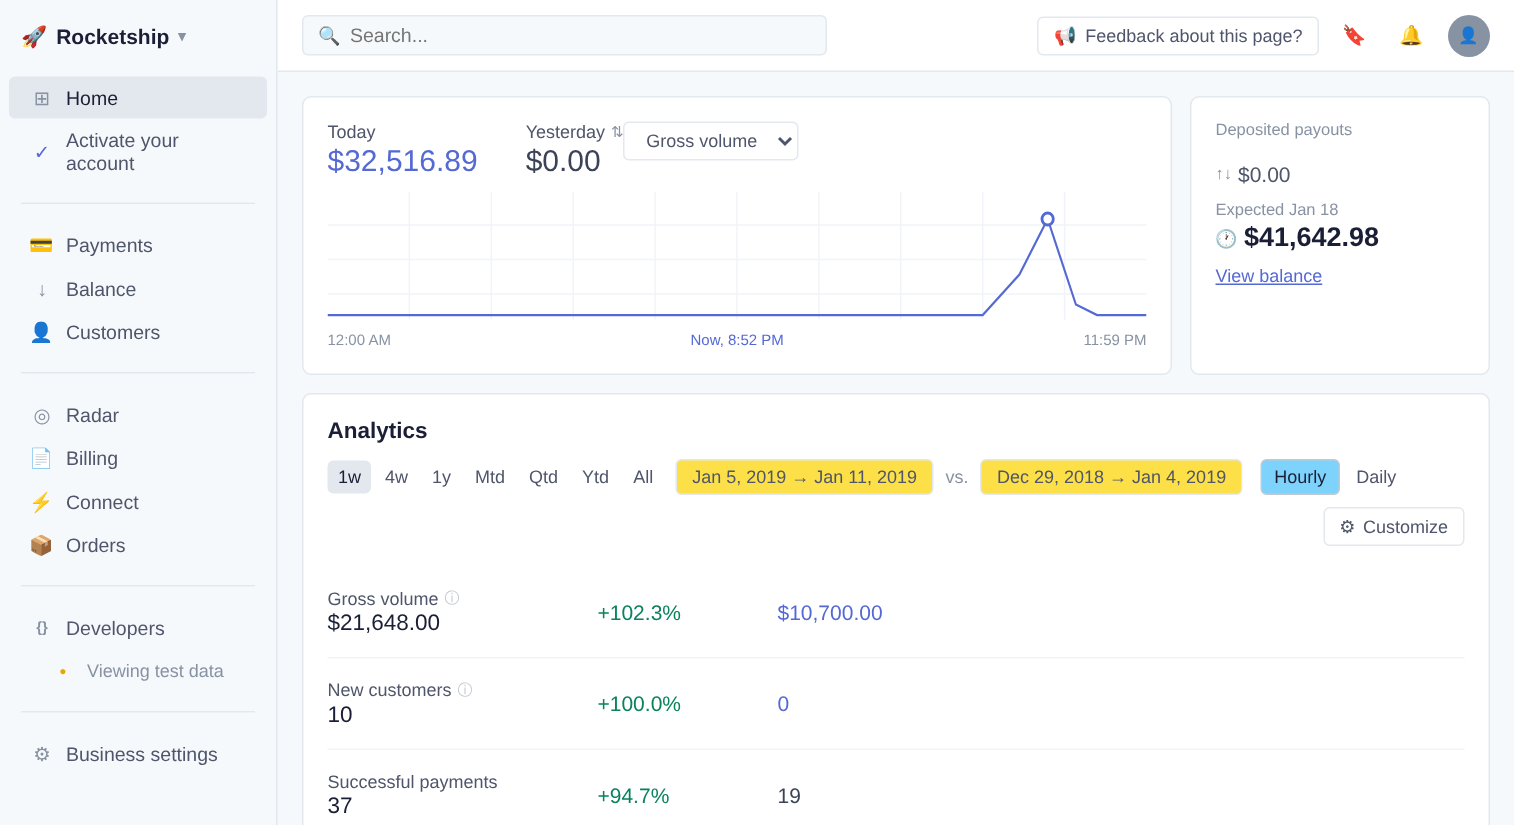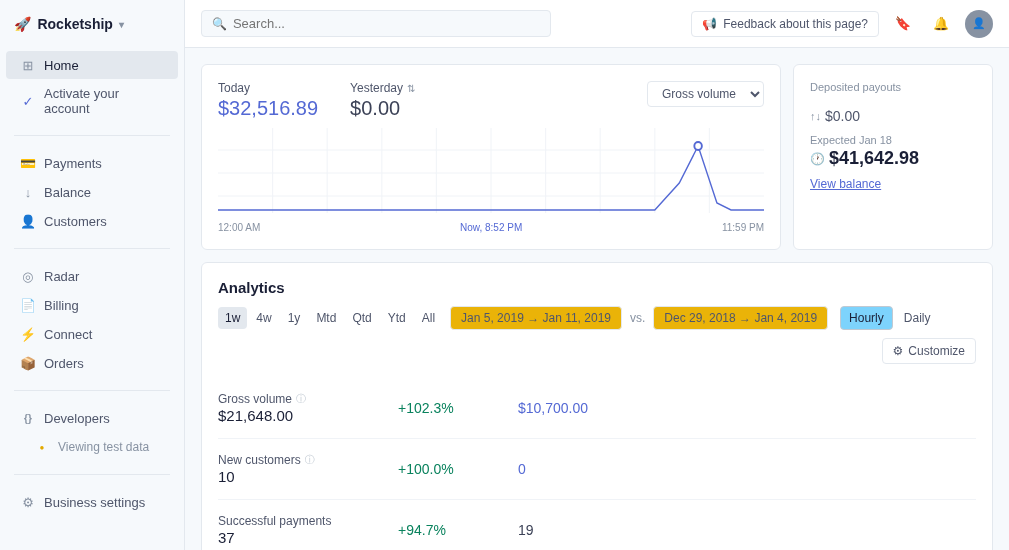--- a/index.html
+++ b/index.html
@@ -29,21 +29,21 @@
     .avatar { width: 28px; height: 28px; border-radius: 50%; background: #8792a2; display: flex; align-items: center; justify-content: center; color: white; font-size: 11px; cursor: pointer; }
 
     
     .content { padding: 16px; display: flex; flex-direction: column; gap: 12px; }
 
     
     .top-row { display: flex; gap: 12px; }
 
     
     .chart-card { background: white; border-radius: 6px; border: 1px solid #e3e8ee; padding: 16px; flex: 1; }
-    .chart-header { display: flex; align-items: flex-start; justify-content: space-between; margin-bottom: 8px; }
+    .chart-header { display: flex; align-items: flex-start; margin-bottom: 8px; }
     .chart-metric { display: flex; gap: 32px; }
     .metric-block .label { font-size: 12px; color: #4f566b; margin-bottom: 2px; }
     .metric-block .value { font-size: 20px; color: #3c4257; font-weight: 500; }
     .metric-block .value.blue { color: #5469d4; }
     .gross-dropdown { display: flex; align-items: center; gap: 4px; border: 1px solid #e3e8ee; border-radius: 4px; padding: 4px 10px; font-size: 12px; color: #4f566b; cursor: pointer; background: white; }
 
     .chart-area { height: 90px; position: relative; margin-top: 4px; }
     .chart-svg { width: 100%; height: 100%; }
     .chart-footer { display: flex; justify-content: space-between; font-size: 10px; color: #8792a2; margin-top: 4px; text-align: right; }
     .chart-footer .now-label { color: #5469d4; }
@@ -58,21 +58,21 @@
     .view-balance { color: #5469d4; font-size: 12px; cursor: pointer; margin-top: 8px; display: inline-block; }
 
     
     .analytics-card { background: white; border-radius: 6px; border: 1px solid #e3e8ee; padding: 16px; }
     .analytics-title { font-size: 15px; font-weight: 600; color: #1a1f36; margin-bottom: 10px; }
 
     .analytics-toolbar { display: flex; align-items: center; gap: 8px; margin-bottom: 14px; flex-wrap: wrap; }
     .time-filters { display: flex; gap: 2px; }
     .time-btn { padding: 4px 7px; font-size: 12px; color: #4f566b; border-radius: 4px; cursor: pointer; border: none; background: none; }
     .time-btn.active { background: #e3e8ee; color: #1a1f36; font-weight: 500; }
-    .date-range-btn { border: 1px solid #e3e8ee; border-radius: 4px; padding: 4px 10px; font-size: 12px; color: #4f566b; cursor: pointer; background: #eab308; }
+    .date-range-btn { border: 1px solid #e3e8ee; border-radius: 4px; padding: 4px 10px; font-size: 12px; color: #4f566b; cursor: pointer; background: #fde047; }
     .vs-label { font-size: 12px; color: #8792a2; }
     .hourly-daily { display: flex; gap: 2px; margin-left: 4px; }
     .hd-btn { padding: 4px 8px; font-size: 12px; color: #4f566b; border-radius: 4px; cursor: pointer; border: 1px solid transparent; background: none; }
     .hd-btn.active { background: #7dd3fc; color: #1a1f36; font-weight: 500; border-color: #c1c9d2; }
     .customize-btn { margin-left: auto; display: flex; align-items: center; gap: 5px; border: 1px solid #e3e8ee; border-radius: 4px; padding: 5px 10px; font-size: 12px; color: #4f566b; cursor: pointer; background: white; }
 
     
     .analytics-row { display: flex; align-items: center; padding: 10px 0; border-bottom: 1px solid #f0f3f7; }
     .analytics-row:last-child { border-bottom: none; }
     .ar-label { width: 180px; flex-shrink: 0; }

